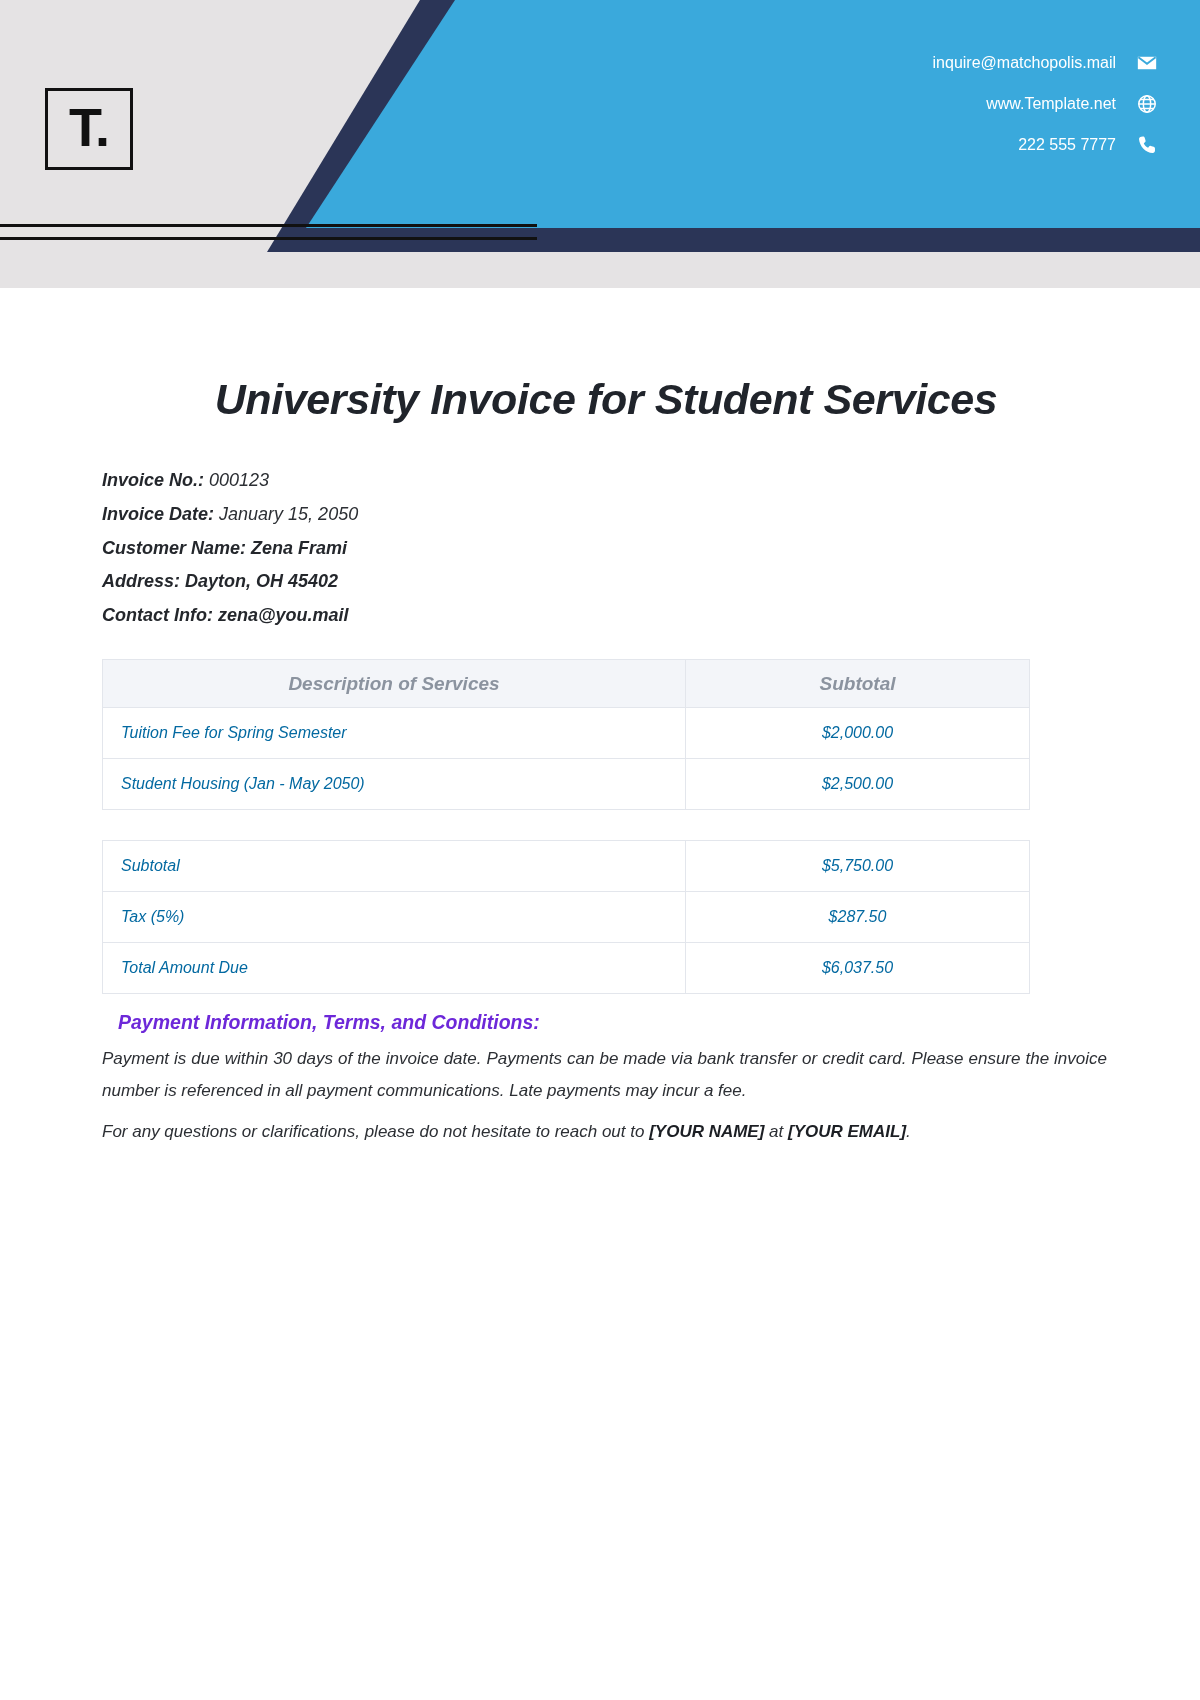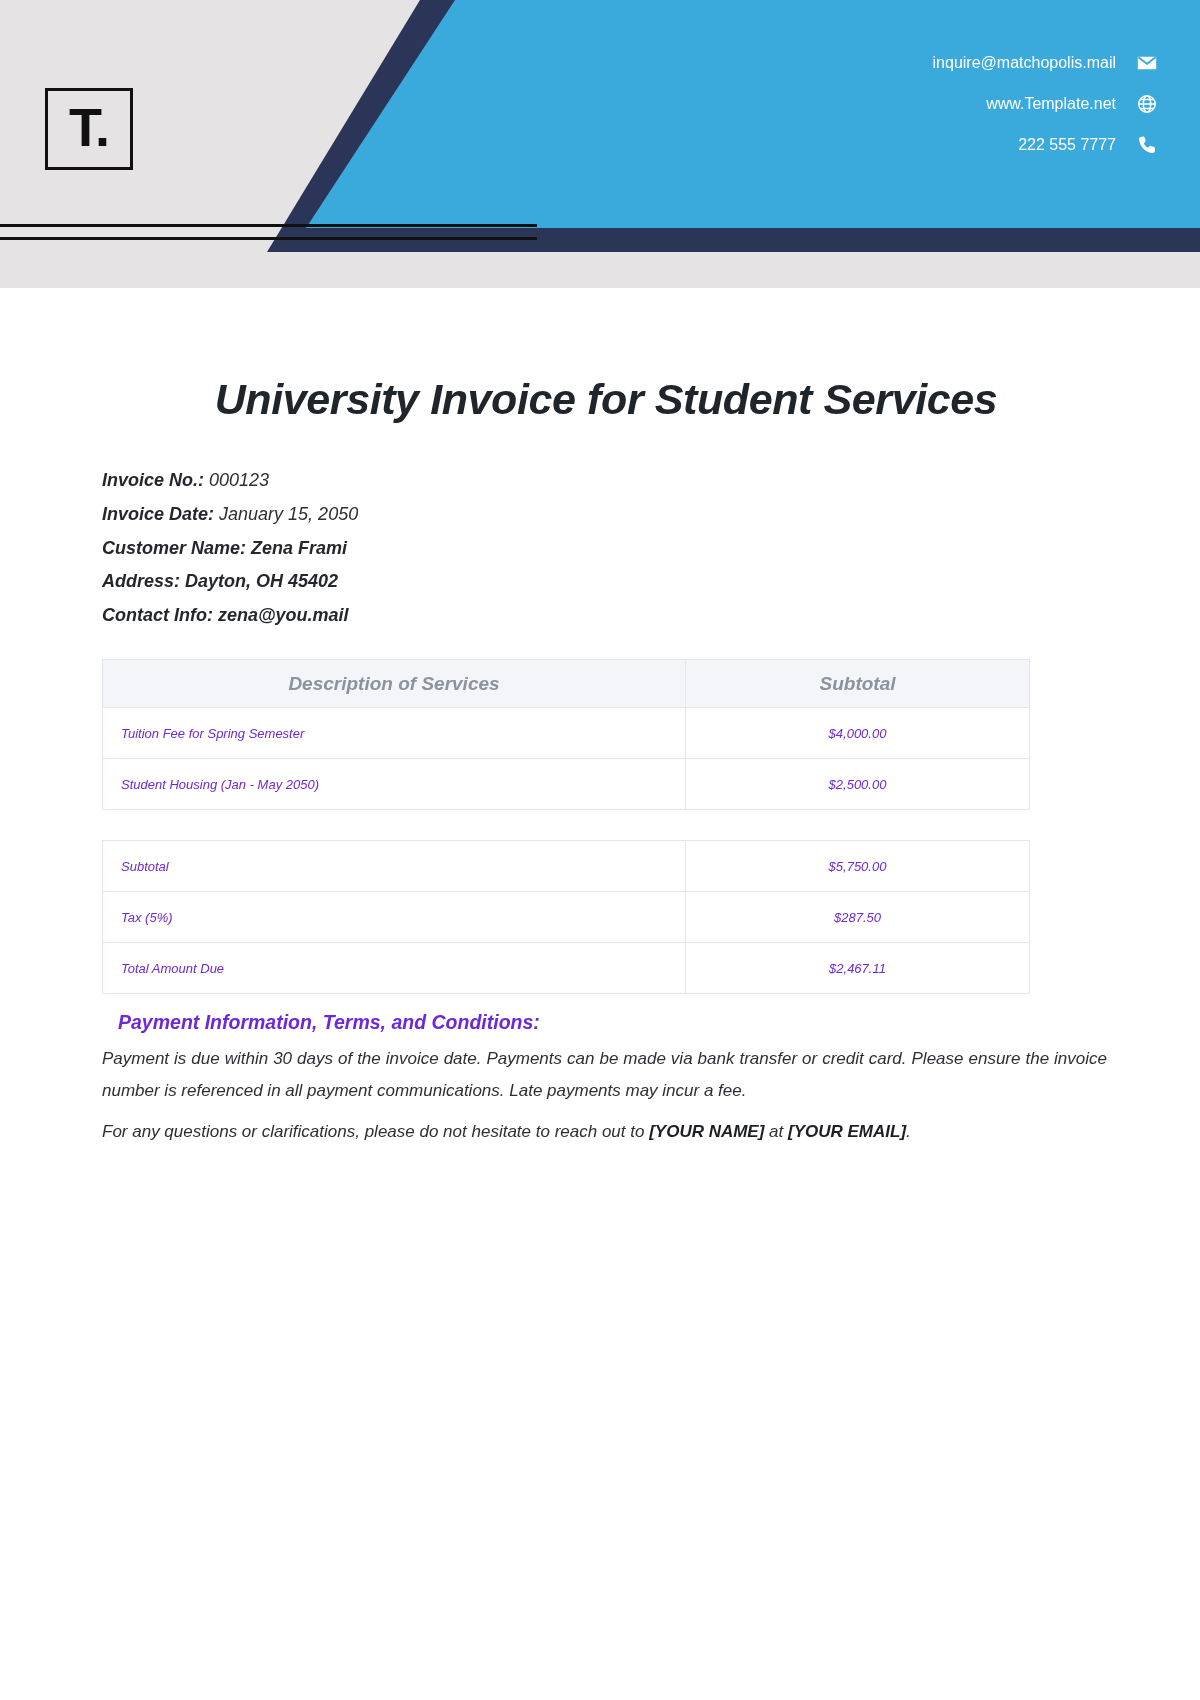--- a/index.html
+++ b/index.html
@@ -77,21 +77,21 @@
   .meta-line b { font-weight:bold; }
   .meta-line .val-reg { font-weight:400; color:#2c2f34; }
   .meta-line.all-bold { font-weight:bold; }
 
   
   .tbl { margin:26px 0 0 96px; width:927px; border-collapse:collapse; table-layout:fixed; }
   .tbl col.c1 { width:583px; }
   .tbl col.c2 { width:344px; }
   .tbl th, .tbl td {
     border:1px solid #e3e6ec; padding:0 18px; height:51px;
-    font-size:13px; color:#6d28d9; vertical-align:middle;
+    font-size:16px; color:#0369a1; vertical-align:middle;
     font-family:"Liberation Sans", sans-serif;
   }
   .tbl thead th {
     background:#f3f5f9; color:#8b939f; font-weight:bold;
     text-align:center; height:48px; font-size:19px;
   }
   .tbl td.desc { text-align:left; font-weight:400; }
   .tbl td.amt { text-align:center; font-weight:400; }
 
   .tbl-totals { margin-top:30px; }
@@ -198,21 +198,21 @@
         </colgroup>
       <thead>
         <tr>
           <th>Description of Services</th>
           <th>Subtotal</th>
         </tr>
       </thead>
       <tbody>
         <tr>
           <td class="desc">Tuition Fee for Spring Semester</td>
-          <td class="amt">$4,000.00</td>
+          <td class="amt">$2,000.00</td>
         </tr>
         <tr>
           <td class="desc">Student Housing (Jan - May 2050)</td>
           <td class="amt">$2,500.00</td>
         </tr>
       </tbody>
     </table>
 
     <table class="tbl tbl-totals">
       <colgroup>
@@ -223,21 +223,21 @@
         <tr>
           <td class="desc">Subtotal</td>
           <td class="amt">$5,750.00</td>
         </tr>
         <tr>
           <td class="desc">Tax (5%)</td>
           <td class="amt">$287.50</td>
         </tr>
         <tr>
           <td class="desc">Total Amount Due</td>
-          <td class="amt">$2,467.11</td>
+          <td class="amt">$6,037.50</td>
         </tr>
       </tbody>
     </table>
 
     <div class="pay-head">Payment Information, Terms, and Conditions:</div>
 
     <div class="para">Payment is due within 30 days of the invoice date. Payments can be made via bank transfer or credit card. Please ensure the invoice number is referenced in all payment communications. Late payments may incur a fee.</div>
 
     <div class="para">
       <span>For any questions or clarifications, please do not hesitate to reach out to </span><b>[YOUR NAME]</b><span> at </span><b>[YOUR EMAIL]</b><span>.</span>

